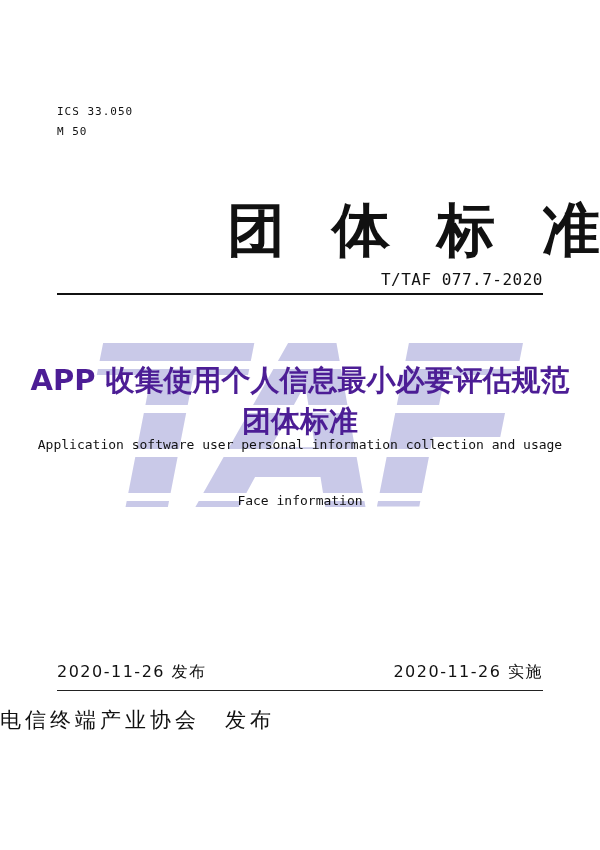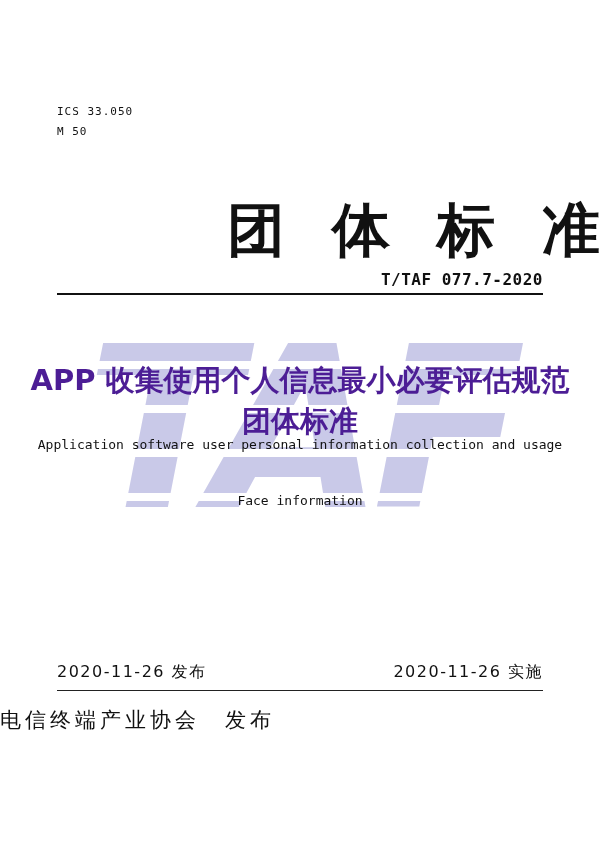--- a/index.html
+++ b/index.html
@@ -48,21 +48,21 @@
   .standard-type .spaced {
     letter-spacing: 47px;
     margin-right: -47px;
   }
   .standard-number {
     position: absolute;
     top: 270px;
     right: 57px;
     font-family: "DejaVu Sans Mono", monospace;
     font-size: 16px;
-    font-weight: bold;
+    font-weight: normal;
     color: #111;
     letter-spacing: 0.5px;
     z-index: 2;
   }
   .rule-top {
     position: absolute;
     top: 293px;
     left: 57px;
     width: 486px;
     border-top: 2px solid #111;

